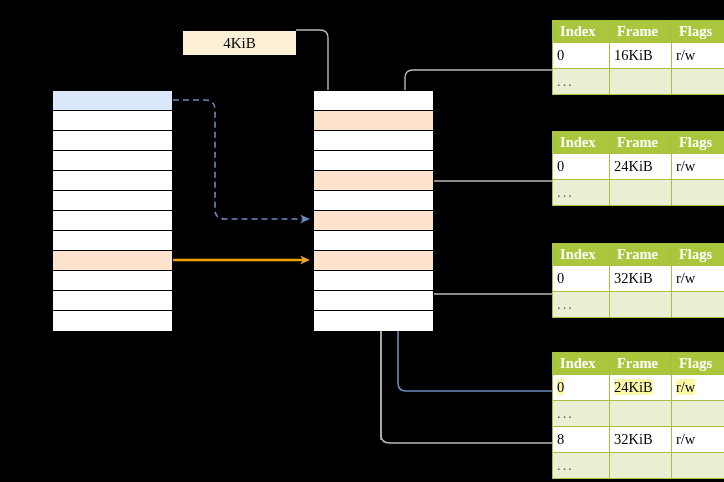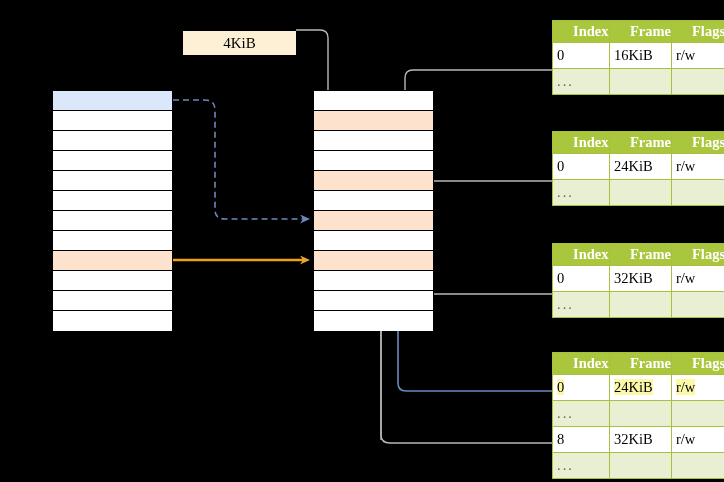--- a/index.html
+++ b/index.html
@@ -52,21 +52,21 @@
     font-size: 14.5px;
     color: #000000;
     background: #ffffff;
     table-layout: fixed;
   }
   .ptable th {
     background: #aac63c;
     color: #ffffff;
     font-weight: bold;
     text-align: left;
-    padding: 2px 20px;
+    padding: 2px 7px;
     border: 1px solid #a8c03e;
     height: 22px;
     box-sizing: border-box;
     white-space: nowrap;
   }
   .ptable td {
     background: #ffffff;
     border: 1px solid #a8c03e;
     padding: 1px 4px;
     height: 26px;

